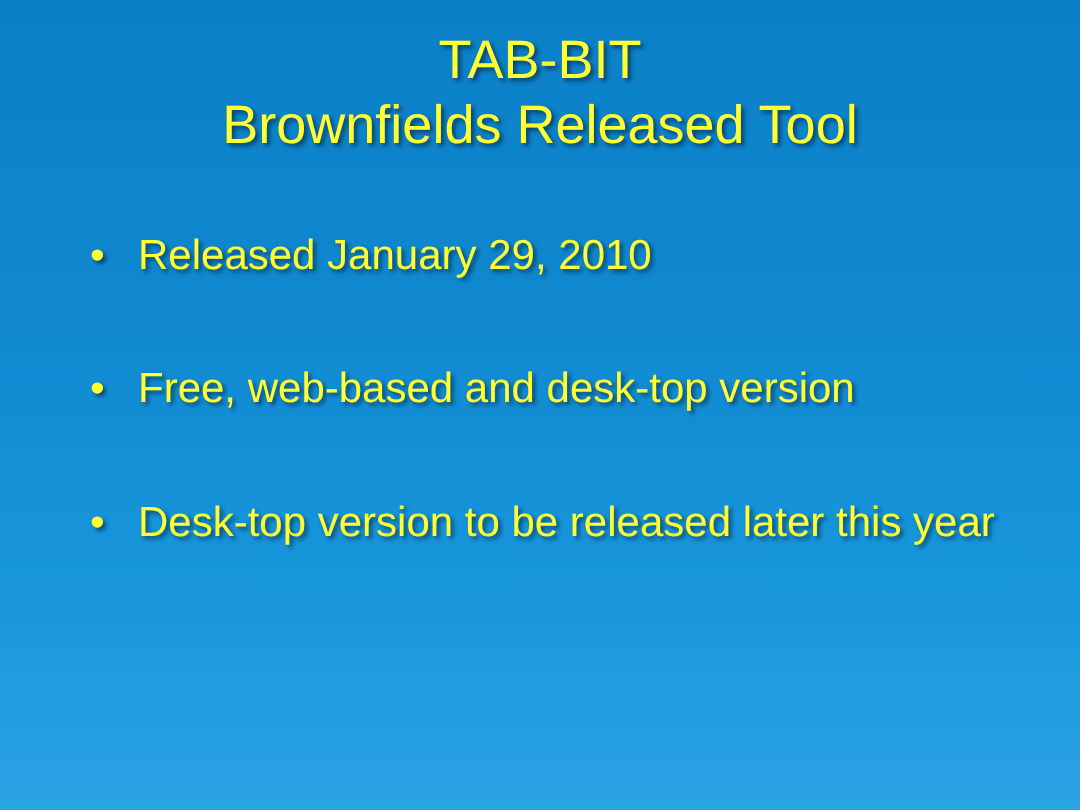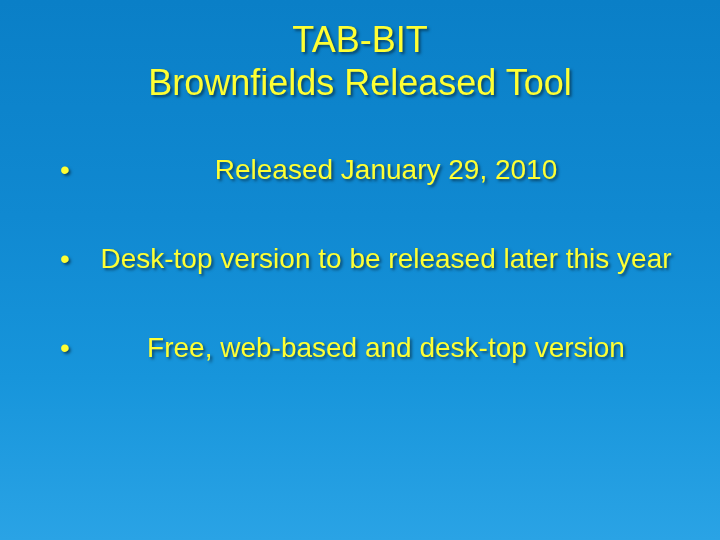--- a/index.html
+++ b/index.html
@@ -34,37 +34,36 @@
       padding-left: 20px;
     }
     .bullets li {
       color: #ffff33;
       font-size: 28px;
       line-height: 1.25;
       text-shadow: 2px 2px 3px rgba(0,0,0,0.5);
       margin-bottom: 54px;
       position: relative;
       padding-left: 32px;
-      text-align: center;
     }
     .bullets li::before {
       content: "•";
       position: absolute;
       left: 0;
       top: 0;
       color: #ffff33;
       font-size: 28px;
     }
   </style>
 </head>
 <body>
 
 <div class="slide">
   <h1 class="title">
     <span>TAB-BIT</span><br>
     <span>Brownfields Released Tool</span>
   </h1>
   <ul class="bullets">
     <li><span>Released January 29, 2010</span></li>
+    <li><span>Free, web-based and desk-top version</span></li>
     <li><span>Desk-top version to be released later this year</span></li>
-    <li><span>Free, web-based and desk-top version</span></li>
   </ul>
 </div>
 
 </body></html>

